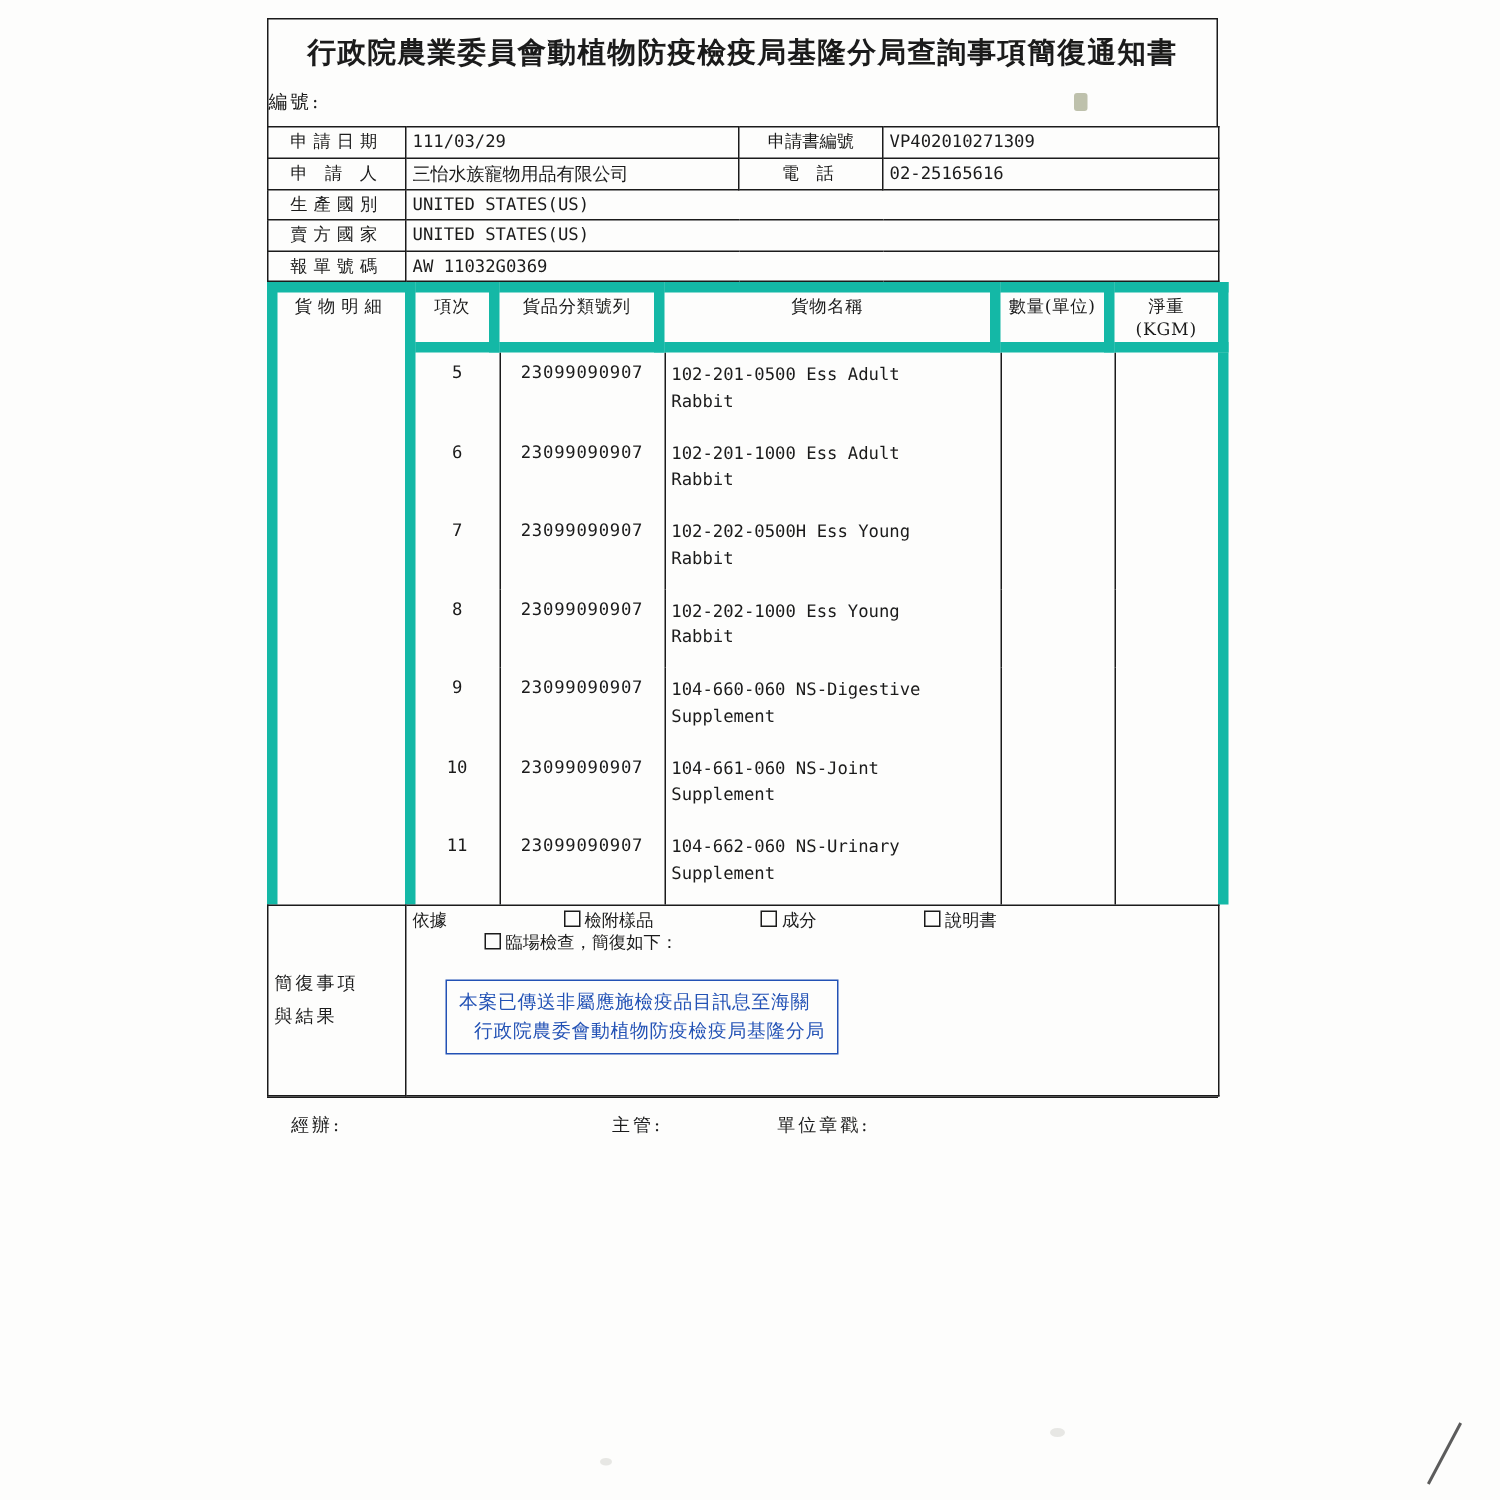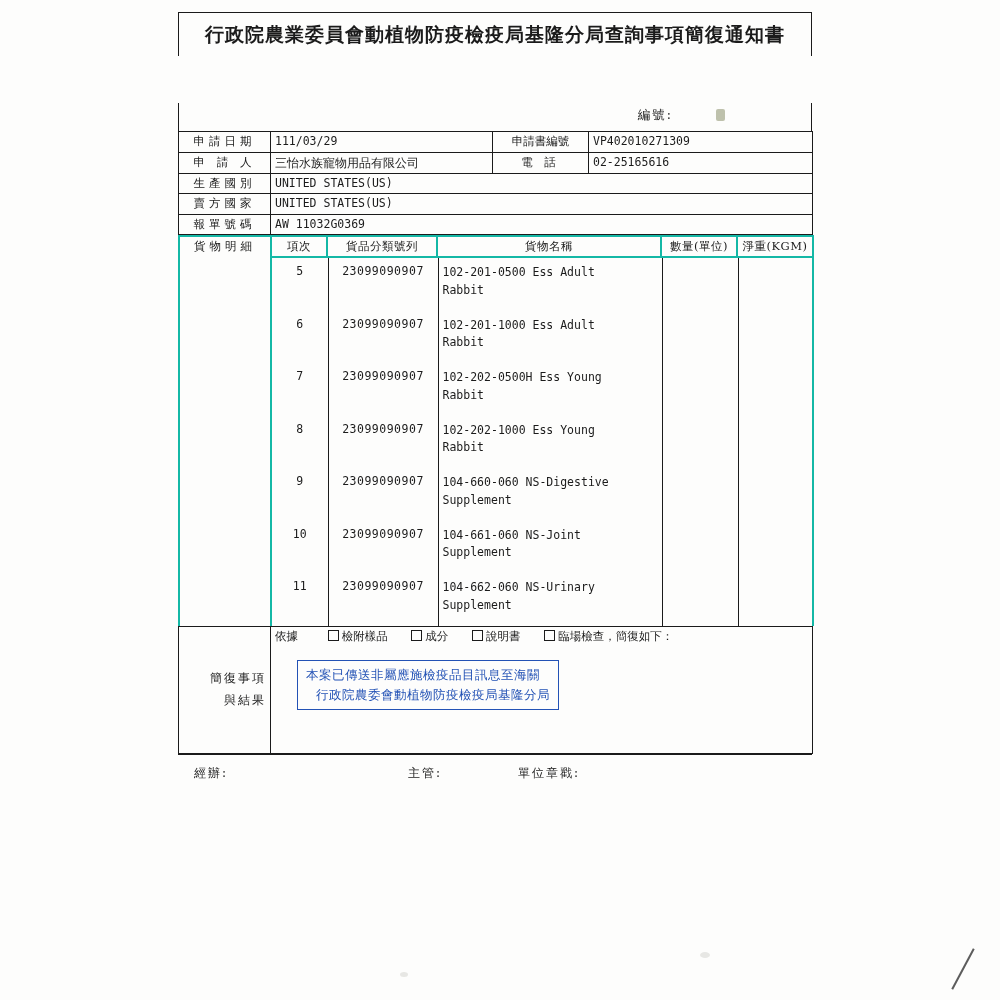--- a/index.html
+++ b/index.html
@@ -64,66 +64,64 @@
   }
   .mono {
     font-family: "DejaVu Sans Mono", monospace;
     font-size: 11.5px;
   }
   .serial-wrap {
     border: 1.6px solid #1b1b1b;
     border-top: none;
     border-bottom: none;
     padding: 4px 8px 4px 0;
-    text-align: right;
     font-size: 12.5px;
     letter-spacing: 2px;
     height: 20px;
     position: relative;
-    margin-top: 47px;
   }
   .serial-label { margin-right: 130px; }
   .stamp-dot {
     position: absolute;
     right: 86px;
     top: 6px;
     width: 9px; height: 12px;
     background: #8a8f6a;
     opacity: .55;
     border-radius: 2px;
   }
   
   table.goods {
     border-collapse: collapse;
     width: 100%;
     table-layout: fixed;
   }
   table.goods td, table.goods th {
-    border: 2px solid #14b8a6;
+    border: 7px solid #14b8a6;
     font-size: 11.5px;
     padding: 2px 4px;
     vertical-align: top;
     font-weight: normal;
   }
   .g-head { text-align: center; font-size: 11.5px; letter-spacing: 0.5px; margin-top: 44px; }
   .g-item { text-align: center; font-family: "DejaVu Sans Mono", monospace; }
   .g-code { text-align: center; font-family: "DejaVu Sans Mono", monospace; letter-spacing: .5px;}
   .g-name { font-family: "DejaVu Sans Mono", monospace; line-height: 1.45; }
   .basis {
     font-size: 12px;
     padding: 6px 6px 6px 8px;
   }
   .chk {
     display: inline-block;
     width: 9px; height: 9px;
     border: 1px solid #1b1b1b;
     margin-right: 3px;
     vertical-align: -1px;
   }
-  .basis-item { margin-right: 20px; white-space: nowrap; }
+  .basis-item { margin-right: 20px; white-space: nowrap; margin-left: 48px; }
   .stamp {
     display: inline-block;
     border: 1.5px solid #2352b5;
     color: #2352b5;
     padding: 4px 8px 5px 8px;
     font-size: 12.5px;
     line-height: 1.55;
     letter-spacing: .5px;
     margin: 16px 0 0 22px;
     background: rgba(255,255,255,0.2);
@@ -301,21 +299,21 @@
       </tbody>
     </table>
 
     <table class="main">
       <colgroup>
         <col style="width:92px">
           <col style="width:542px">
       </colgroup>
       <tbody>
         <tr>
-          <td style="text-align:right; vertical-align:middle; font-size:12px; letter-spacing:2px; line-height:1.8">
+          <td style="text-align:left; vertical-align:middle; font-size:12px; letter-spacing:2px; line-height:1.8">
             <div>簡復事項</div>
             <div>與結果</div>
           </td>
           <td class="basis" style="height:122px">
             <div>
               <span style="margin-right:26px">依據</span>
               <span class="basis-item"><span class="chk"></span><span>檢附樣品</span></span>
               <span class="basis-item"><span class="chk"></span><span>成分</span></span>
               <span class="basis-item"><span class="chk"></span><span>說明書</span></span>
               <span class="basis-item"><span class="chk"></span><span>臨場檢查，簡復如下：</span></span>

